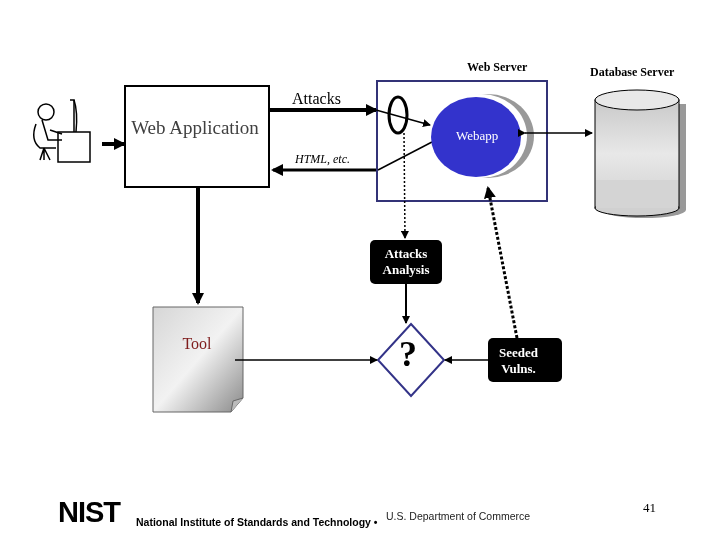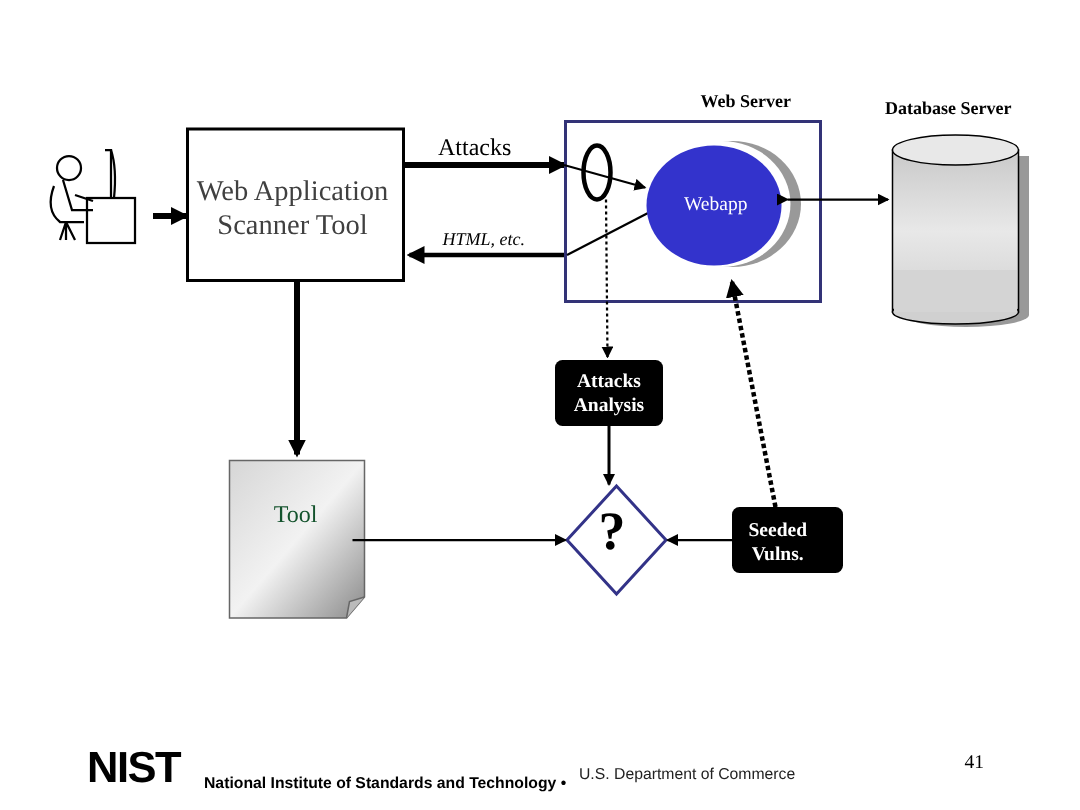--- a/index.html
+++ b/index.html
@@ -6,21 +6,21 @@
   body{width:720px;height:540px;position:relative;overflow:hidden;font-family:"Liberation Serif",serif;}
   #diagram{position:absolute;left:0;top:0;}
   .lbl{position:absolute;white-space:nowrap;}
   .scanner-text{left:120px;top:116px;width:150px;text-align:center;font-size:19px;line-height:23px;color:#404040;}
   .attacks-lbl{left:292px;top:90px;font-size:16px;}
   .html-lbl{left:295px;top:152px;font-size:12px;font-style:italic;}
   .webserver-lbl{left:467px;top:60px;font-size:12px;font-weight:bold;}
   .db-lbl{left:590px;top:65px;font-size:12px;font-weight:bold;}
   .webapp-lbl{left:456px;top:128px;font-size:13px;color:#fff;}
   .analysis-lbl{left:370px;top:246px;width:72px;text-align:center;font-size:13px;line-height:16px;color:#fff;font-weight:bold;}
-  .report-lbl{left:154px;top:333px;width:86px;text-align:center;font-size:16px;line-height:21px;color:#14532d;}
+  .report-lbl{left:154px;top:333px;width:86px;text-align:center;font-size:16px;line-height:21px;color:#7f1d1d;}
   .seeded-lbl{left:488px;top:345px;width:61px;text-align:center;font-size:13px;line-height:16px;color:#fff;font-weight:bold;}
   .q-lbl{left:393px;top:333px;width:30px;text-align:center;font-size:36px;font-weight:bold;}
   .nist-logo{left:58px;top:496px;font-family:"Liberation Sans",sans-serif;font-size:29px;font-weight:bold;letter-spacing:-1px;}
   .nist-name{left:136px;top:480px;font-family:"Liberation Sans",sans-serif;font-size:10.5px;font-weight:bold;margin-top:36px;}
   .nist-dept{left:386px;top:510px;font-family:"Liberation Sans",sans-serif;font-size:10.5px;color:#222;}
   .page-num{left:643px;top:500px;font-size:13px;}
 </style>
 </head>
 <body>
 
@@ -96,21 +96,20 @@
     <path d="M231 412 L233 401 L243 398" fill="#bbb" stroke="#666" stroke-width="1"></path>
   </g>
   <line x1="235" y1="360" x2="377" y2="360" stroke="#000" stroke-width="1.5" marker-end="url(#arr)"></line>
 
   <rect x="488" y="338" width="74" height="44" rx="5" fill="#000"></rect>
   <line x1="488" y1="360" x2="445" y2="360" stroke="#000" stroke-width="1.5" marker-end="url(#arr)"></line>
 </svg>
 
 <div class="lbl scanner-text">
   <div>Web Application</div>
-  <div>Scanner Tool</div>
 </div>
 <div class="lbl attacks-lbl">Attacks</div>
 <div class="lbl html-lbl">HTML, etc.</div>
 <div class="lbl webserver-lbl">Web Server</div>
 <div class="lbl db-lbl">Database Server</div>
 <div class="lbl webapp-lbl">Webapp</div>
 <div class="lbl analysis-lbl">
   <div>Attacks</div>
   <div>Analysis</div>
 </div>

